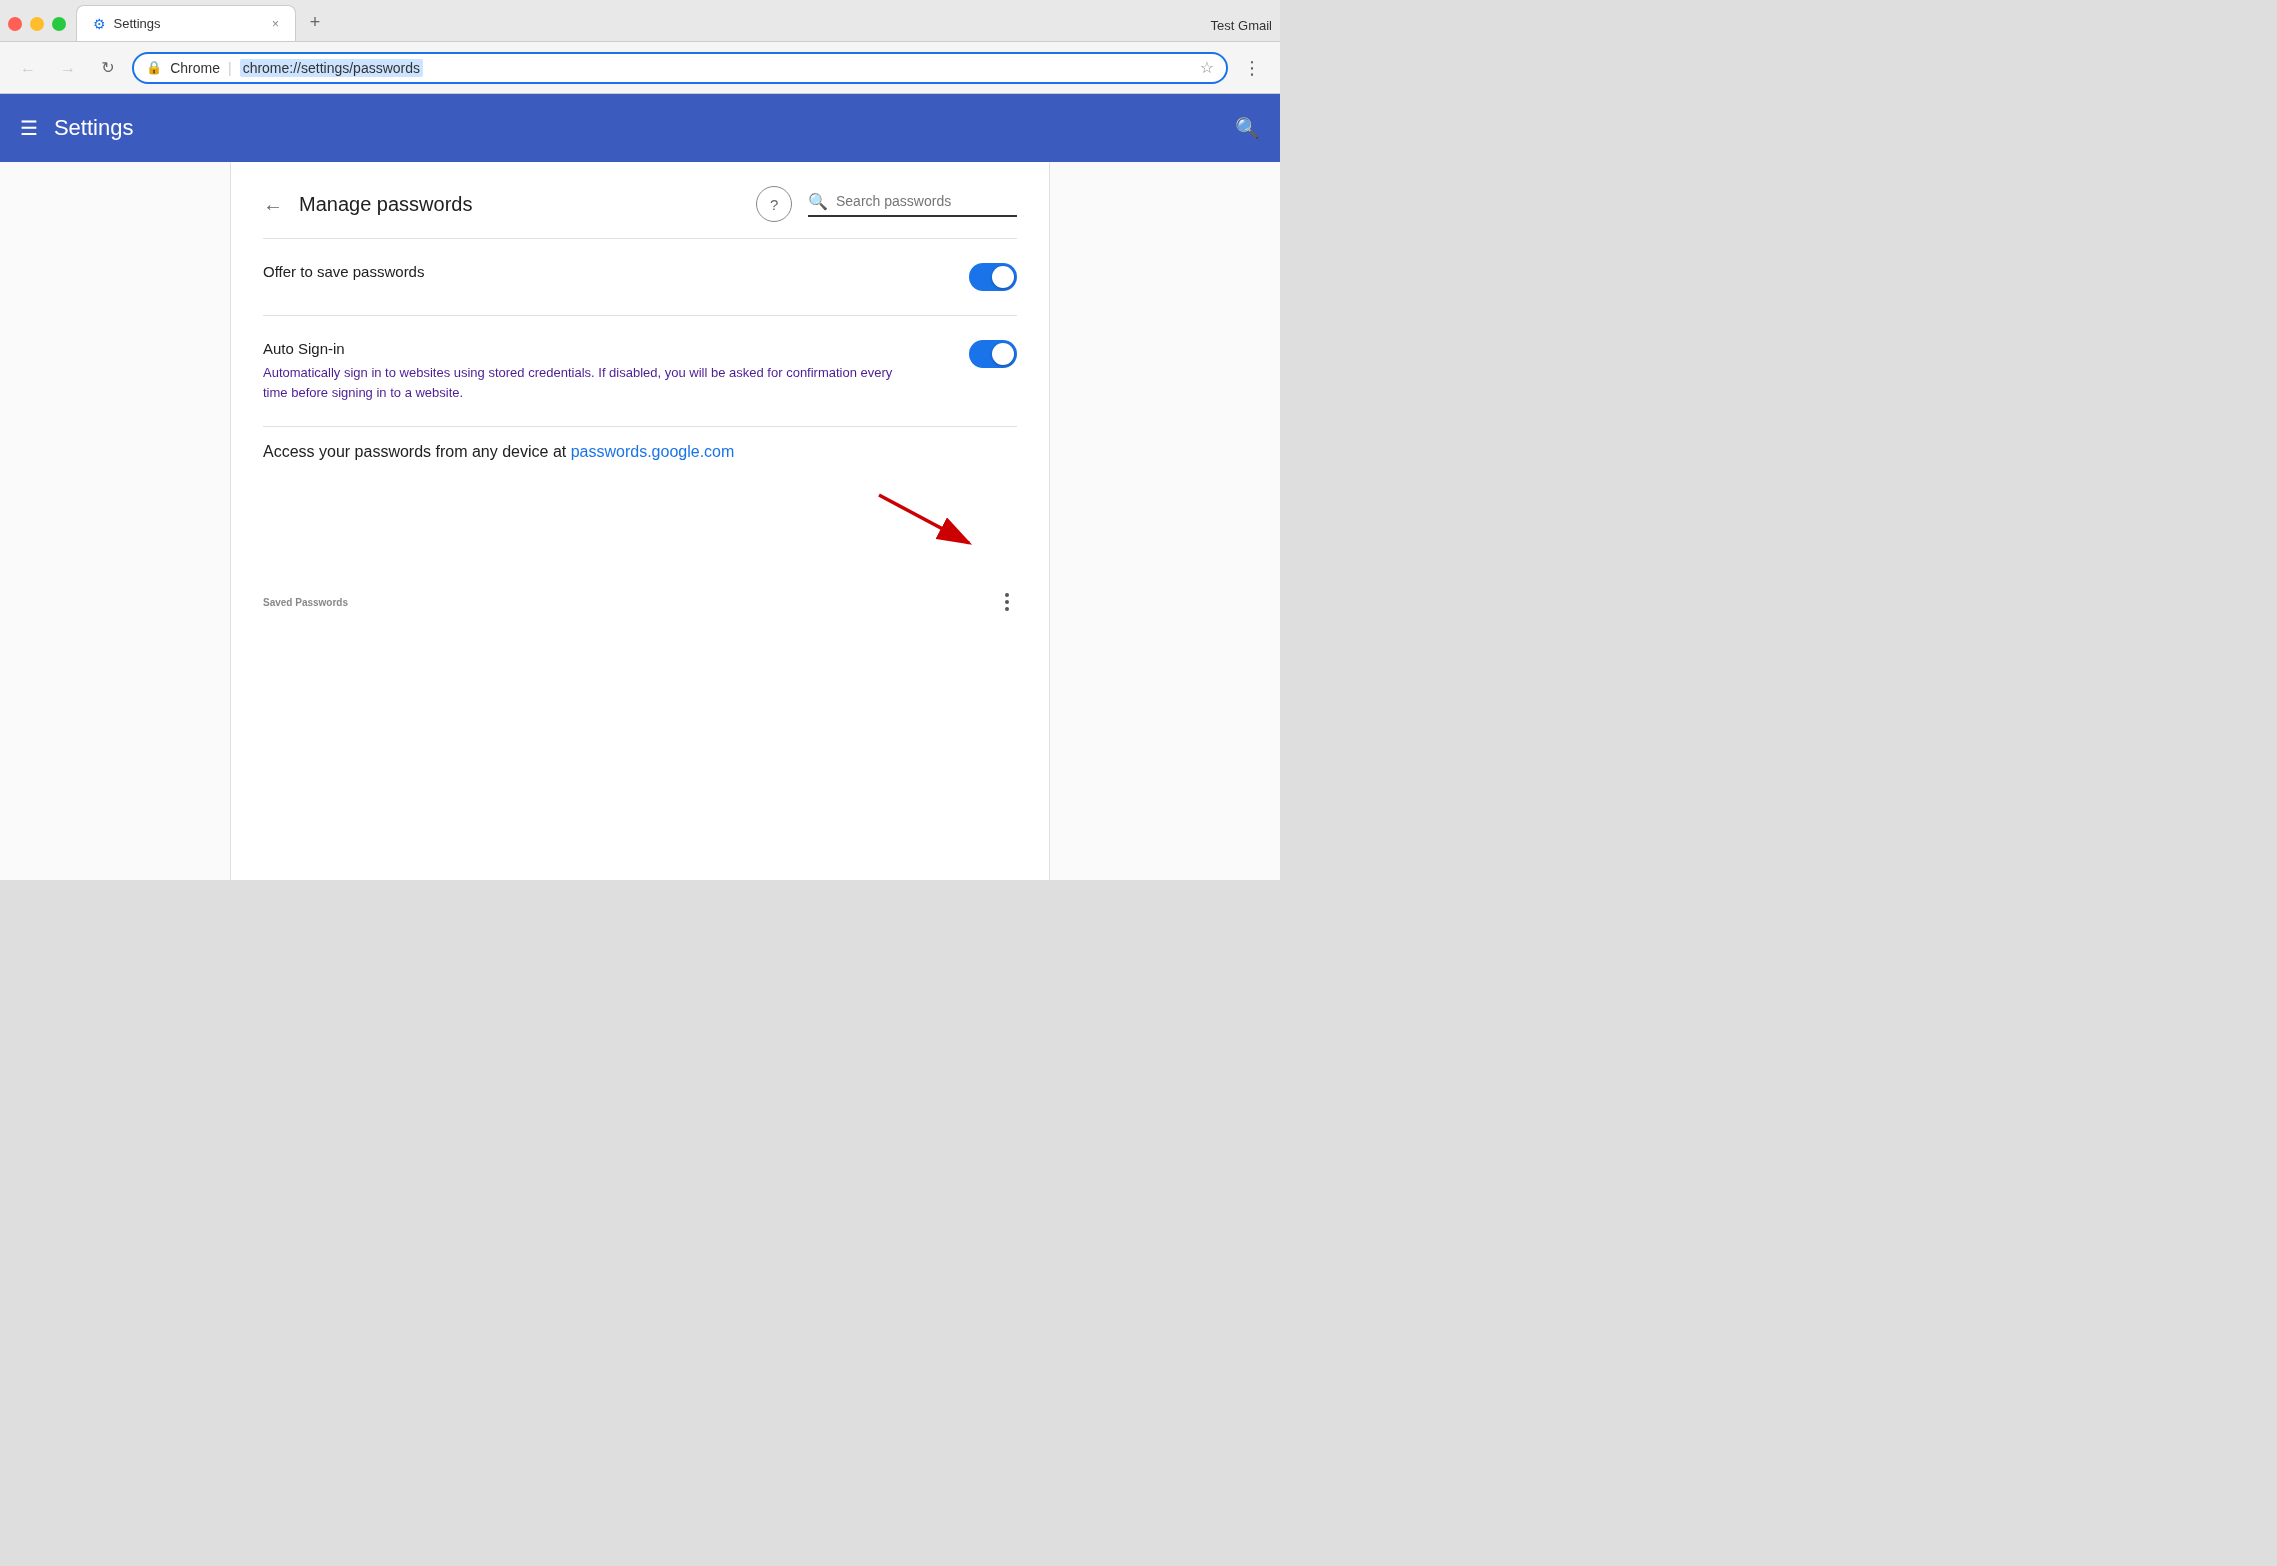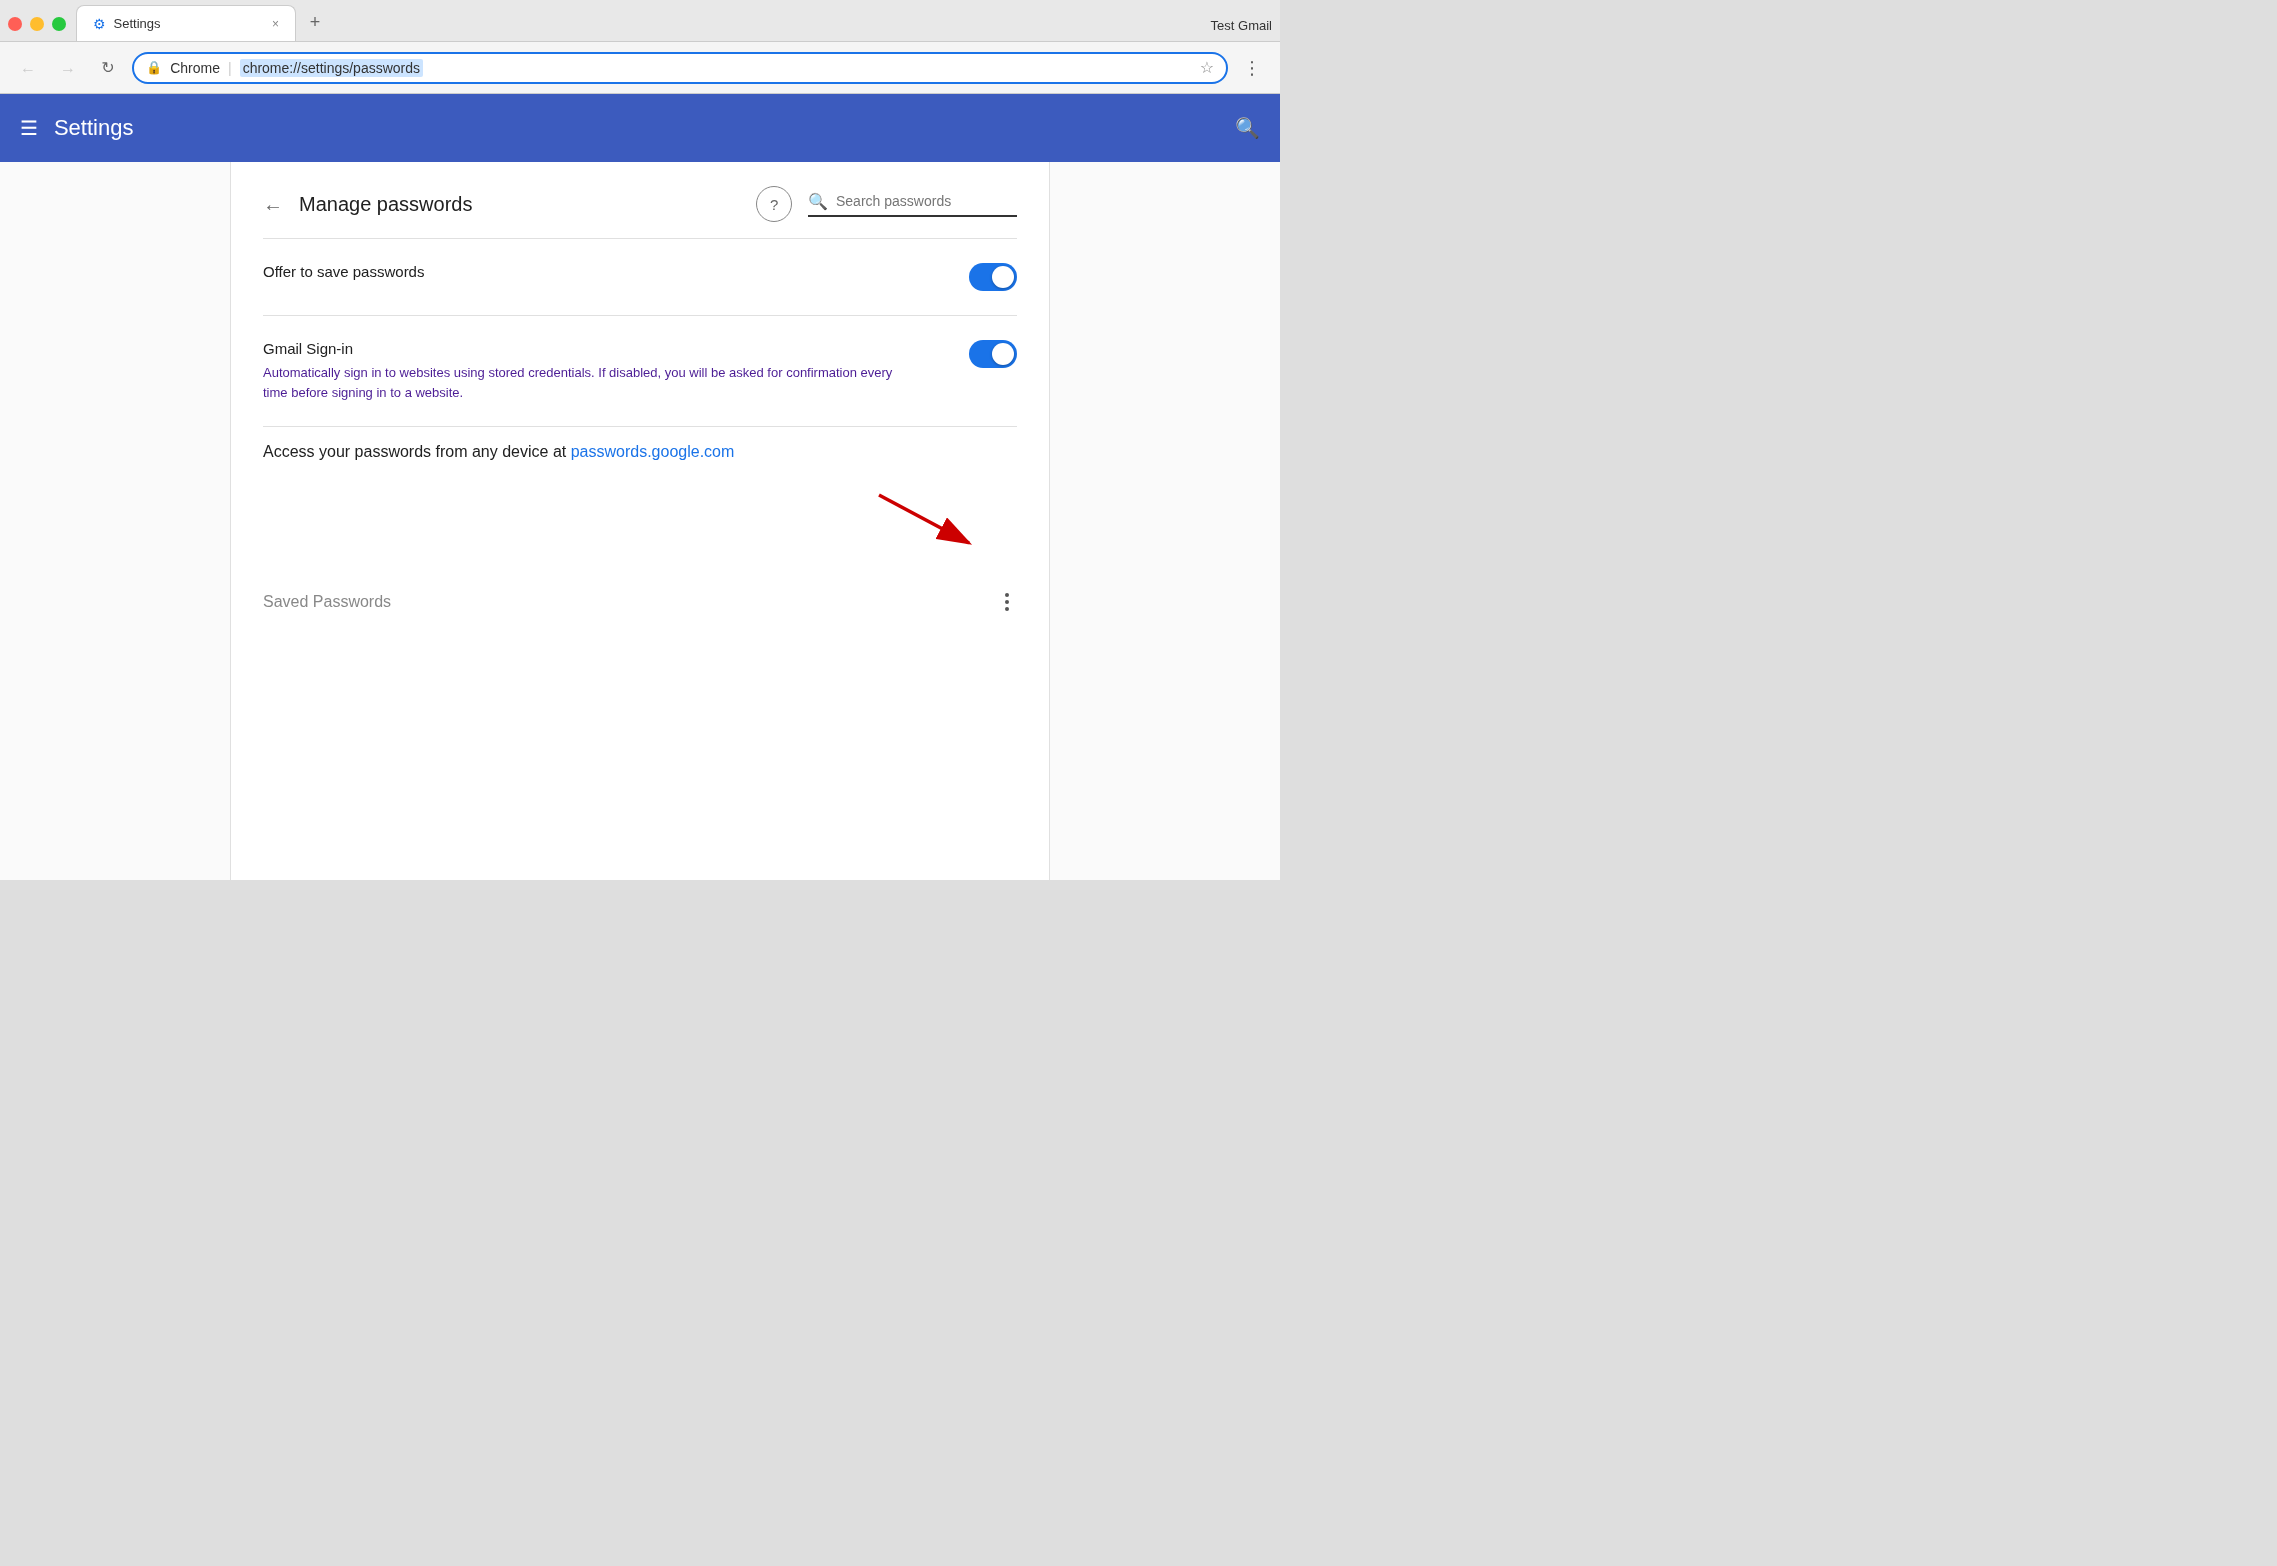--- a/index.html
+++ b/index.html
@@ -209,21 +209,21 @@
     .access-link { color: #1a73e8; text-decoration: none; }
 
     
     .saved-pw-section { padding: 24px 32px 0 32px; }
     .saved-pw-header {
       display: flex;
       align-items: center;
       justify-content: space-between;
       margin-bottom: 8px;
     }
-    .saved-pw-title { font-size: 16px; color: #888; font-weight: 400; text-transform: none; }
+    .saved-pw-title { font-size: 10px; color: #888; font-weight: 700; text-transform: none; }
     .more-btn {
       background: none; border: none; cursor: pointer;
       color: #555; font-size: 22px; line-height: 1;
       display: flex; flex-direction: column; gap: 3px; padding: 4px 8px;
     }
     .dot { width: 4px; height: 4px; border-radius: 50%; background: #555; display: block; }
     .saved-pw-empty { font-size: 15px; color: #212121; padding: 20px 48px; }
 
     
     .arrow-container {
@@ -300,21 +300,21 @@
 
         <div class="toggle-track"></div>
         <div class="toggle-thumb"></div>
       </label>
     </div>
 
     <div class="divider"></div>
 
     <div class="settings-row">
       <div class="settings-row-text">
-        <div class="settings-row-label">Gmail Sign-in</div>
+        <div class="settings-row-label">Auto Sign-in</div>
         <div class="settings-row-desc">Automatically sign in to websites using stored credentials. If disabled, you will be asked for confirmation every time before signing in to a website.</div>
       </div>
       <label class="toggle">
 
         <div class="toggle-track"></div>
         <div class="toggle-thumb"></div>
       </label>
     </div>
 
     <div class="divider"></div>

